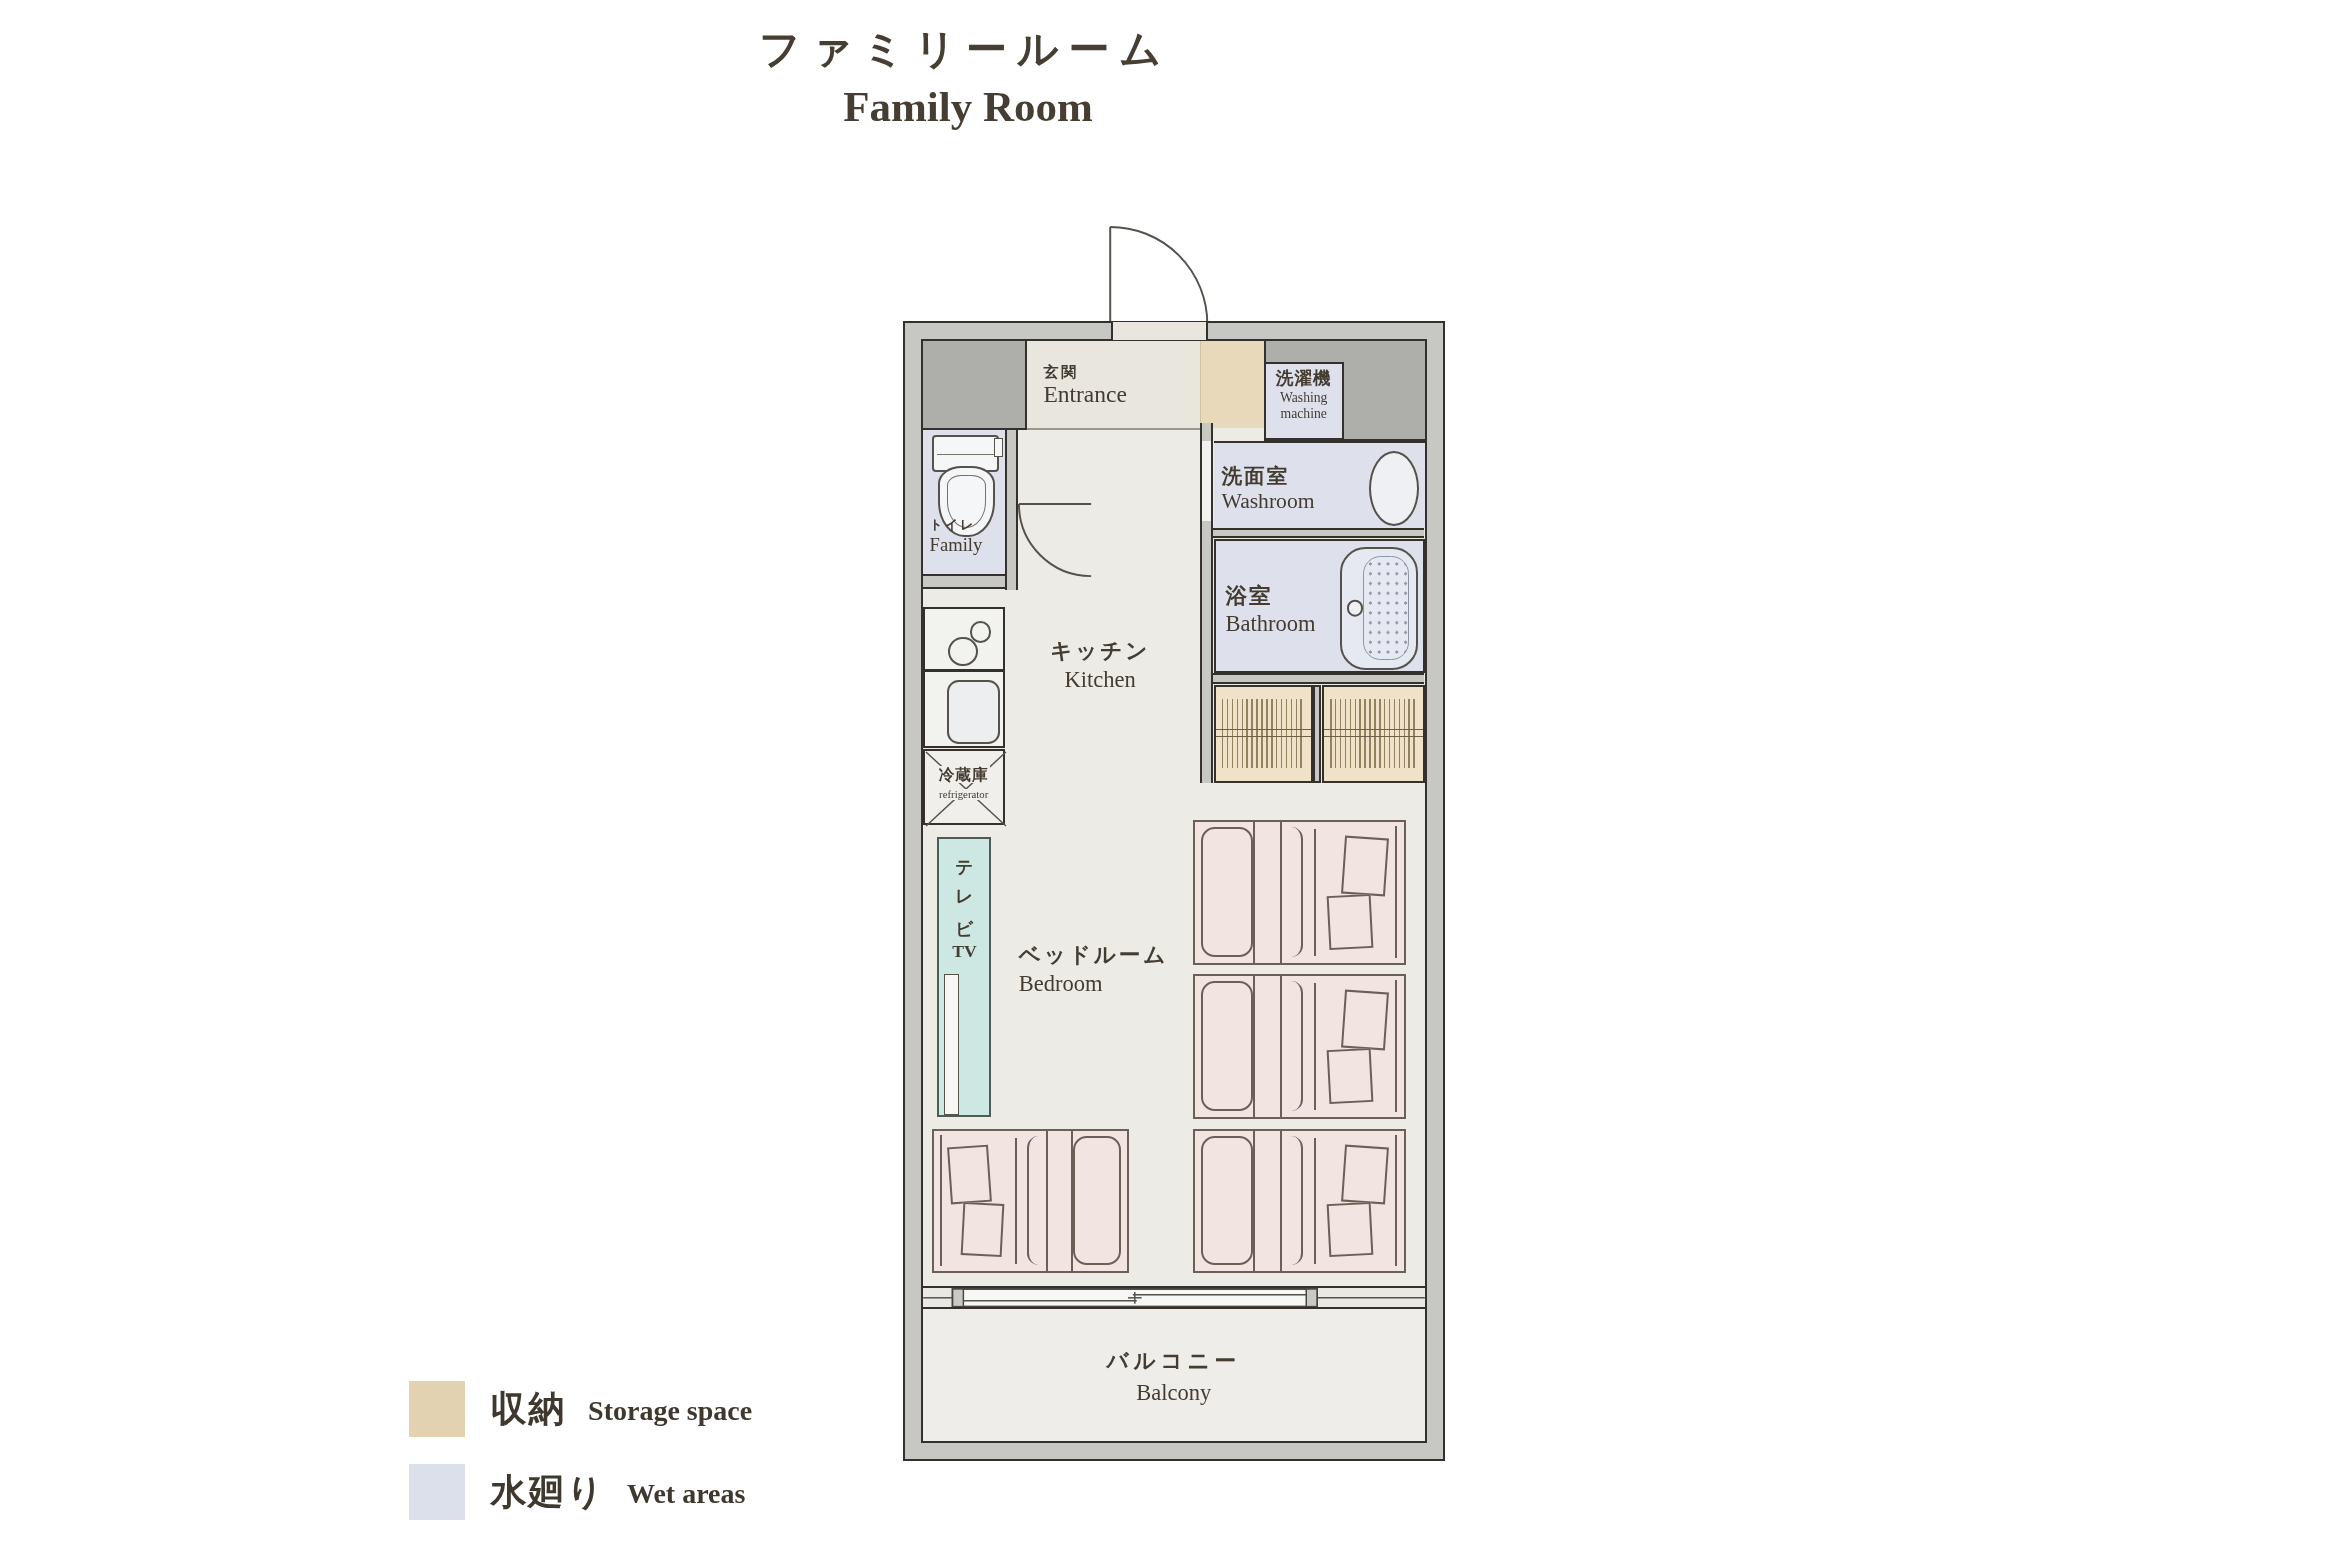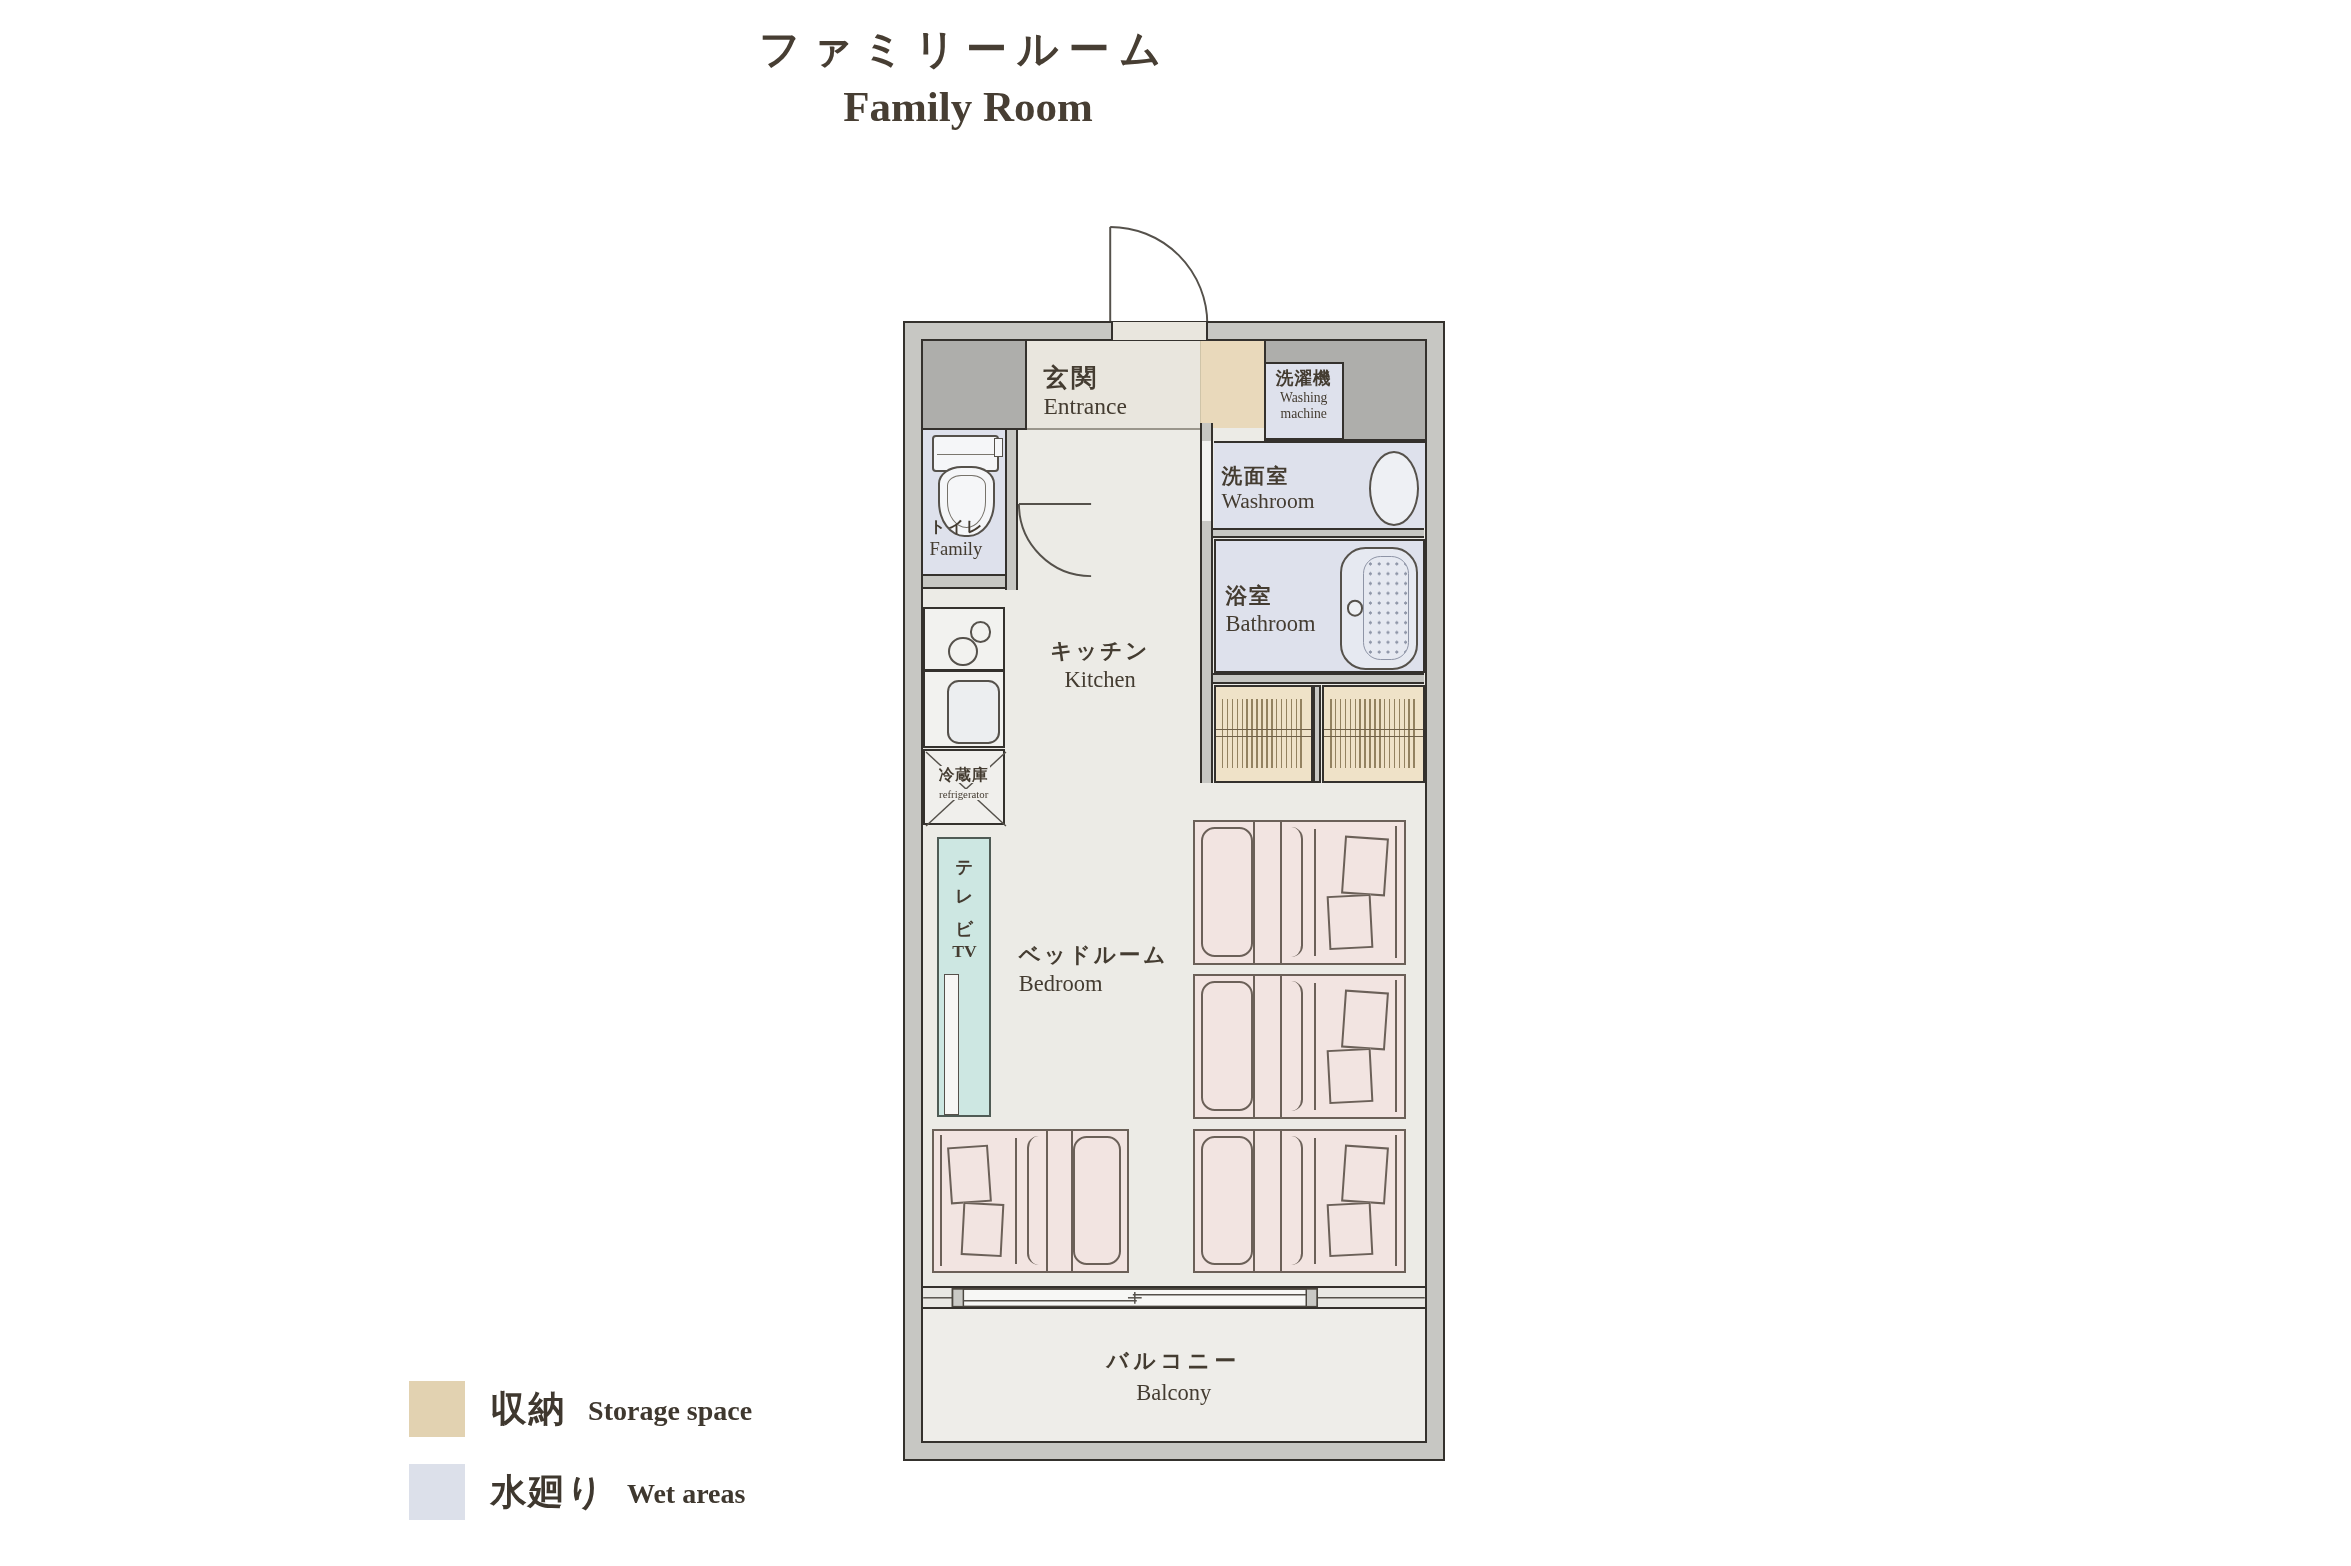--- a/index.html
+++ b/index.html
@@ -162,27 +162,27 @@
 
   
   .window-band{left:0;top:945px;width:502px;height:23.5px;background:#e9e8e4;
                border-top:2px solid var(--dark);border-bottom:2px solid var(--dark);}
   .balcony{left:0;top:968px;width:502px;height:132px;background:#eeede9;}
 
   
   .jp{font-weight:600;}
   .lbl-s .jp{font-size:17.6px;letter-spacing:1px;}
   .lbl-s .en{font-size:13.7px;line-height:1.15;}
-  .lbl-toilet .jp{font-size:16px;letter-spacing:2px;}
+  .lbl-toilet .jp{font-size:13px;letter-spacing:2px;}
   .lbl-toilet .en{font-size:18.6px;}
   .lbl-wash .jp{font-size:20.6px;letter-spacing:2px;}
   .lbl-wash .en{font-size:21.6px;}
   .lbl-bath .jp{font-size:21.6px;letter-spacing:2px;}
   .lbl-bath .en{font-size:22.5px;}
-  .lbl-ent .jp{font-size:25px;letter-spacing:2.9px;}
+  .lbl-ent .jp{font-size:15px;letter-spacing:2.9px;}
   .lbl-ent .en{font-size:23.5px;}
   .fridge-label .jp{font-size:15.7px;letter-spacing:1px;}
   .fridge-label .en-s{font-size:10.8px;}
 
   
   .legend-row{position:absolute;left:409px;display:flex;align-items:center;justify-content:flex-end;}
   .legend-row1{top:1381px;}
   .legend-row2{top:1464px;}
   .swatch{width:56px;height:56px;}
   .swatch-storage{background:#e2d2b1;}

